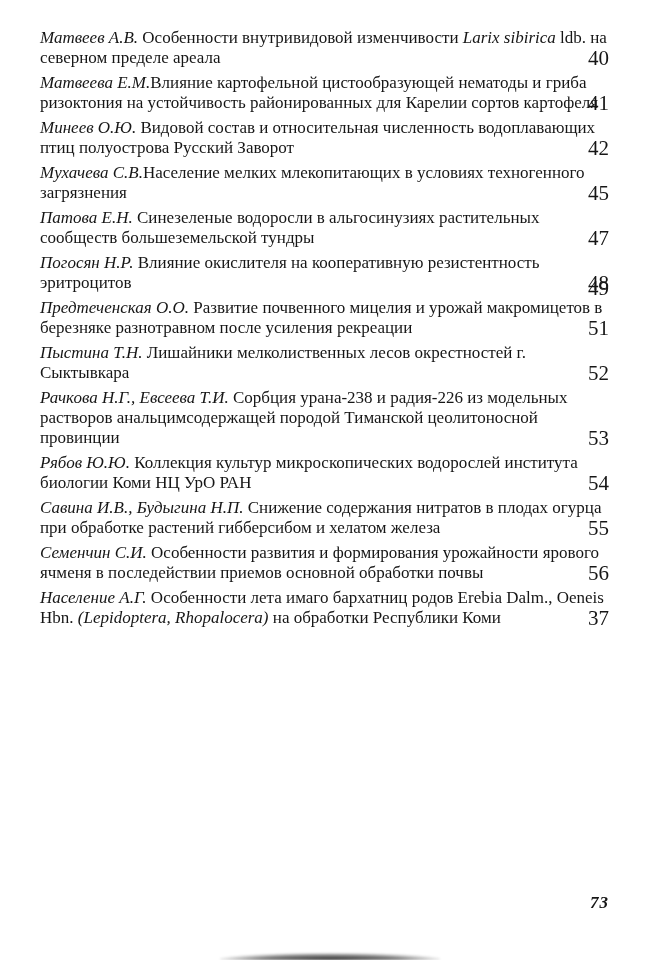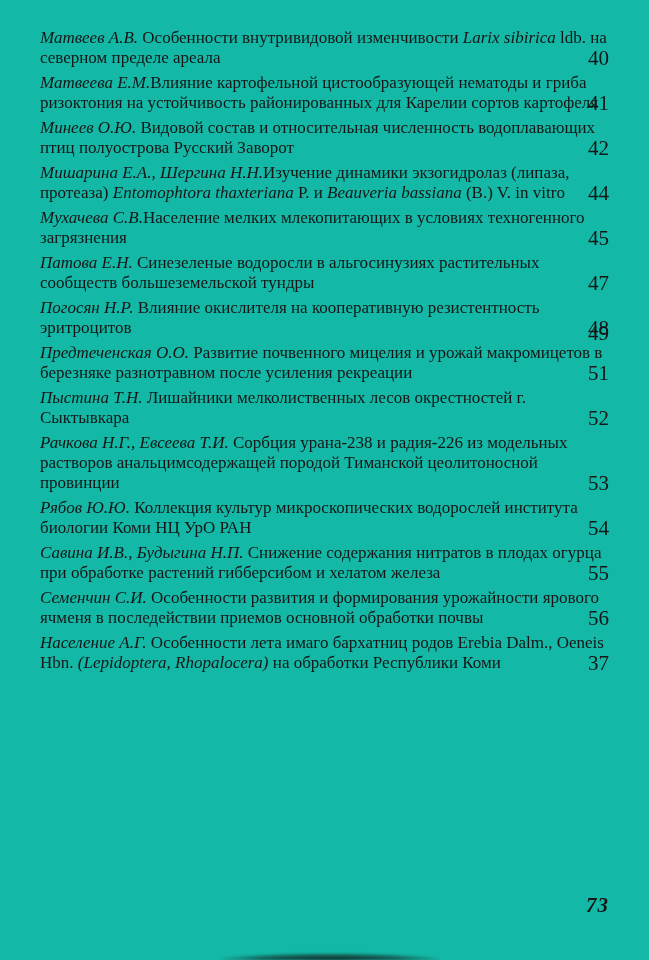--- a/index.html
+++ b/index.html
@@ -5,21 +5,21 @@
   html, body {
     margin: 0;
     padding: 0;
     background: #777;
   }
   .scan-page {
     position: relative;
     width: 649px;
     height: 960px;
     margin: 0 auto;
-    background: #14b8a6;
+    background: #ffffff;
     overflow: hidden;
     font-family: "Liberation Serif", "DejaVu Serif", serif;
     color: #161616;
   }
   .entries {
     position: absolute;
     top: 28px;
     left: 40px;
     right: 40px;
   }
@@ -38,21 +38,21 @@
     right: 0;
     bottom: 0;
     font-style: normal;
     font-size: 21px;
     line-height: 20px;
   }
   .folio {
     position: absolute;
     top: 893px;
     right: 40px;
-    font-size: 21px;
+    font-size: 17px;
     font-style: italic;
     font-weight: bold;
     letter-spacing: 1px;
   }
   .scan-artifact {
     position: absolute;
     bottom: 0;
     left: 220px;
     width: 220px;
     height: 7px;
@@ -73,24 +73,20 @@
   <p class="entry">
     <span class="entry-text"><span class="it">Матвеева Е.М.</span><span class="rm">Влияние картофельной цистообразующей нематоды и гриба ризоктония на устойчивость районированных для Карелии сортов картофеля</span></span>
     <span class="entry-page">41</span>
   </p>
 
   <p class="entry">
     <span class="entry-text"><span class="it">Минеев О.Ю.</span><span class="rm"> Видовой состав и относительная численность водоплавающих птиц полуострова Русский Заворот</span></span>
     <span class="entry-page">42</span>
   </p>
 
-  <p class="entry">
-    <span class="entry-text"><span class="it">Мишарина Е.А., Шергина Н.Н.</span><span class="rm">Изучение динамики экзогидролаз (липаза, протеаза) </span><span class="it">Entomophtora thaxteriana</span><span class="rm"> Р. и </span><span class="it">Beauveria bassiana</span><span class="rm"> (В.) V. in vitro</span></span>
-    <span class="entry-page">44</span>
-  </p>
 
   <p class="entry">
     <span class="entry-text"><span class="it">Мухачева С.В.</span><span class="rm">Население мелких млекопитающих в условиях техногенного загрязнения</span></span>
     <span class="entry-page">45</span>
   </p>
 
 
   <p class="entry">
     <span class="entry-text"><span class="it">Патова Е.Н.</span><span class="rm"> Синезеленые водоросли в альгосинузиях растительных сообществ большеземельской тундры</span></span>
     <span class="entry-page">47</span>

